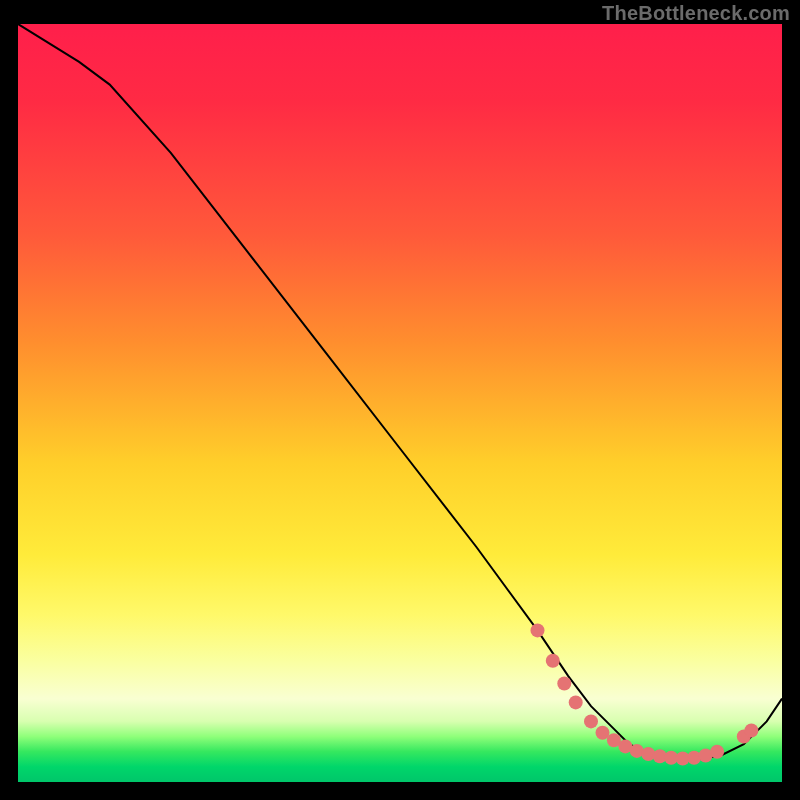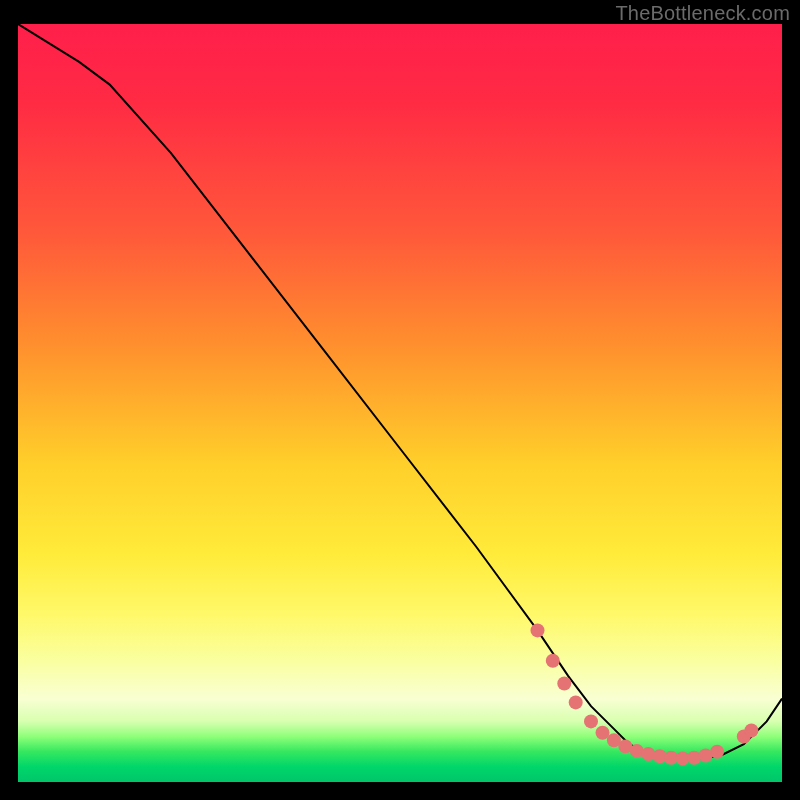--- a/index.html
+++ b/index.html
@@ -42,20 +42,21 @@
       #00c66a 100%
     );
   }
   .attribution {
     position: absolute;
     top: 2px;
     right: 10px;
     color: #6b6b6b;
     font-size: 20px;
     letter-spacing: 0.2px;
+    font-weight: bold;
   }
   svg.overlay {
     position: absolute;
     left: 0;
     top: 0;
     width: 764px;
     height: 758px;
   }
   .curve {
     fill: none;

